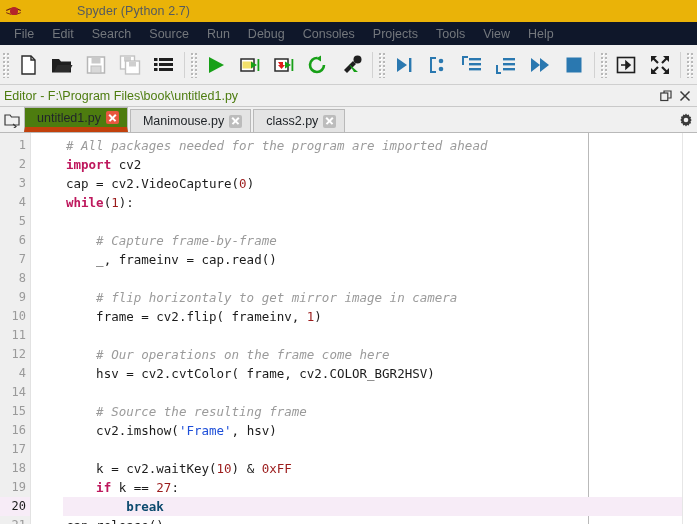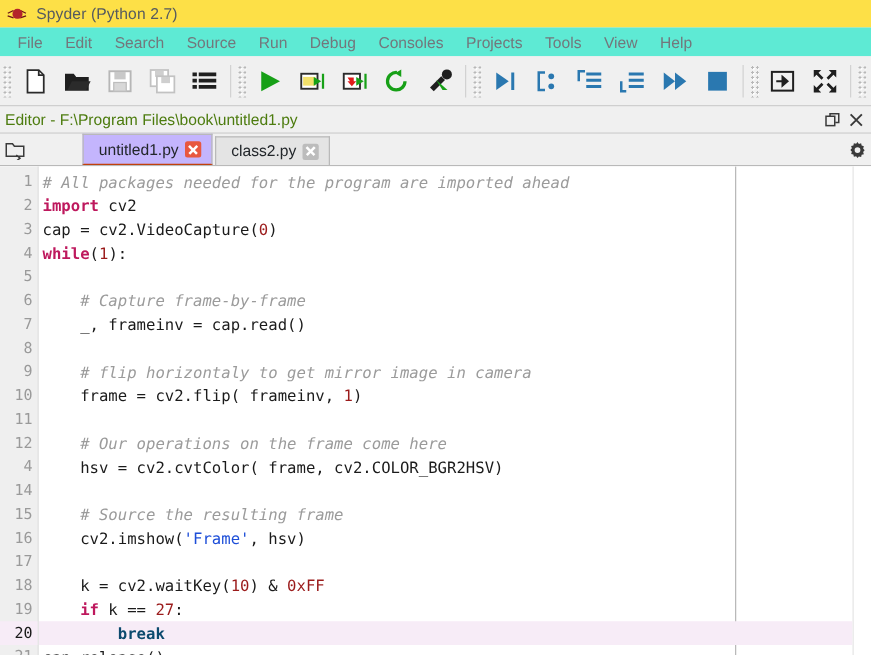--- a/index.html
+++ b/index.html
@@ -21,25 +21,26 @@
     height: 524px;
     position: relative;
     background: #f0f0f0;
     display: flex;
     flex-direction: column;
   }
 
   
   .titlebar {
     height: 22px;
-    background: #fde047;
+    background: #eab308;
     display: flex;
     align-items: center;
     padding-left: 7px;
     flex: 0 0 auto;
+    gap: 48px;
   }
   .app-icon {
     width: 14px; height: 14px;
     position: relative;
     margin-right: 8px;
     flex: 0 0 auto;
   }
   .app-icon .sp-body {
     position: absolute;
     left: 3px; top: 3px;
@@ -58,21 +59,21 @@
   .app-icon .l4 { left: 9px; top: 9px; transform: rotate(-20deg); }
   .app-title {
     font-size: 12.5px;
     color: #555a5f;
     letter-spacing: .1px;
   }
 
   
   .menubar {
     height: 23px;
-    background: #5eead4;
+    background: #0f172a;
     display: flex;
     align-items: center;
     padding-left: 5px;
     flex: 0 0 auto;
   }
   .menu-item {
     font-size: 12.5px;
     color: #73777c;
     padding: 2px 9px;
     cursor: default;
@@ -165,26 +166,25 @@
     font-size: 12.5px;
     color: #22262a;
     background: #e4e4e4;
     border: 1px solid #b9b9b9;
     border-bottom: none;
     margin-right: 2px;
     white-space: nowrap;
     box-sizing: border-box;
   }
   .tab.active {
-    background: #c4b5fd;
+    background: #4d7c0f;
     height: 25px;
-    border-bottom: 1px solid #c2410c;
+    border-bottom: 5px solid #c2410c;
     position: relative;
     z-index: 2;
-    margin-left: 42px;
   }
   .tab-close {
     width: 13px; height: 13px;
     display: flex; align-items: center; justify-content: center;
     flex: 0 0 auto;
     border-radius: 2px;
     background: #bcbcbc;
     position: relative;
   }
   .tab.active .tab-close { background: #e8573f; }
@@ -233,20 +233,21 @@
   .gutter .lnum.current {
     color: #1a1a1a;
     font-weight: normal;
     background: #f7ecf7;
   }
   .code {
     flex: 1 1 auto;
     position: relative;
     padding-top: 3px;
     overflow: hidden;
+    padding-left: 32px;
   }
   .code-line {
     height: 19px;
     line-height: 19px;
     white-space: pre;
     font-family: "DejaVu Sans Mono", monospace;
     font-size: 12.5px;
     color: #1b1b1b;
     padding-left: 3px;
     position: relative;
@@ -502,20 +503,24 @@
   <div class="tabbar">
     <div class="tab-browse">
       <svg width="16" height="16" viewBox="0 0 16 16">
         <path d="M1 3 h5 l1.5 2 H15 v8 H1 z" fill="none" stroke="#3a3a3a" stroke-width="1.2"></path>
         <path d="M9 12 l3 2.5 l-3 2.5" fill="none" stroke="#3a3a3a" stroke-width="1.2"></path>
       </svg>
     </div>
 
     <div class="tab active">
       <span>untitled1.py</span>
+      <span class="tab-close"></span>
+    </div>
+    <div class="tab">
+      <span>Manimouse.py</span>
       <span class="tab-close"></span>
     </div>
     <div class="tab">
       <span>class2.py</span>
       <span class="tab-close"></span>
     </div>
 
     <div class="tabbar-spacer"></div>
 
     <div class="tab-gear">

